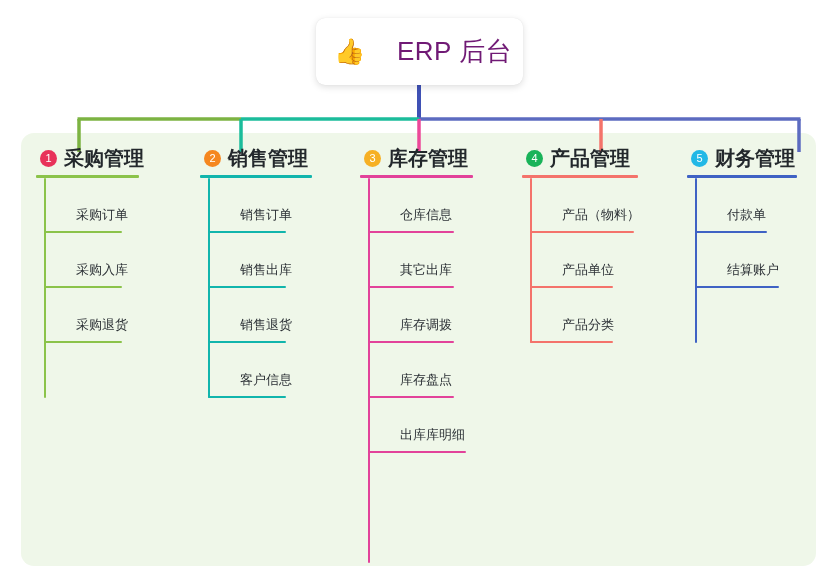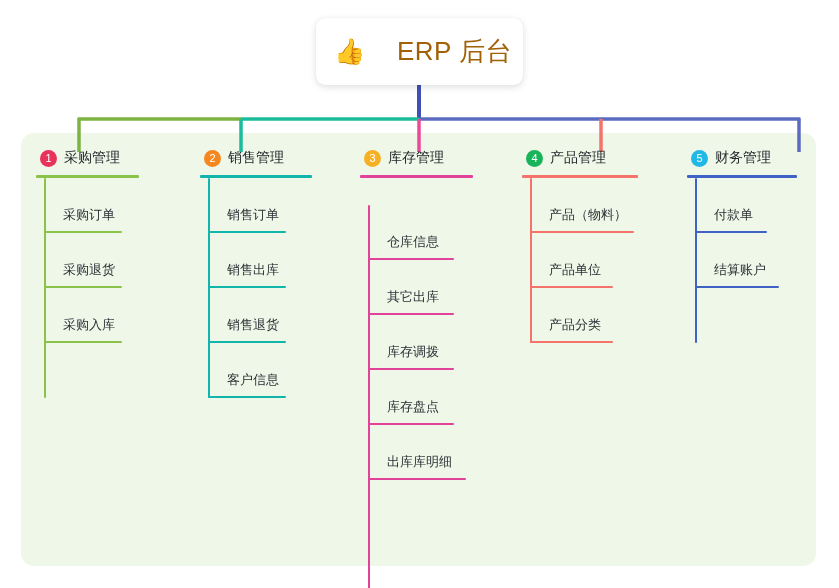--- a/index.html
+++ b/index.html
@@ -40,21 +40,21 @@
     gap: 11px;
     transform: translateX(4px);
   }
   .title-emoji {
     font-size: 25px;
     line-height: 1;
     display: inline-block;
   }
   .title-text {
     font-size: 26px;
-    color: #a16207;
+    color: #701a75;
     letter-spacing: 0.5px;
     white-space: nowrap;
     margin-left: 20px;
   }
 
   
   #wires { position: absolute; left: 0; top: 0; width: 839px; height: 588px; z-index: 3; }
 
   
   #panel {
@@ -86,23 +86,24 @@
     height: 17px;
     border-radius: 50%;
     color: #ffffff;
     font-size: 11px;
     line-height: 17px;
     text-align: center;
     font-weight: normal;
     flex: none;
   }
   .col-title {
-    font-size: 14px;
+    font-size: 20px;
     color: #23282c;
     white-space: nowrap;
+    font-weight: bold;
   }
   .head-rule {
     height: 3px;
     margin-top: 6px;
     border-radius: 1px;
   }
   .items {
     position: relative;
     margin-top: 0px;
     padding-left: 0px;
@@ -114,21 +115,21 @@
     width: 2px;
     border-radius: 1px;
   }
   .item {
     position: relative;
     height: 55px;
     box-sizing: border-box;
   }
   .item-label {
     position: absolute;
-    left: 27px;
+    left: 40px;
     bottom: 9px;
     font-size: 13px;
     color: #2c3136;
     white-space: nowrap;
   }
   .item-rule {
     position: absolute;
     left: 8px;
     bottom: 0;
     height: 2px;
@@ -168,25 +169,25 @@
           <span class="col-title">采购管理</span>
         </div>
         <div class="head-rule" style="background: rgb(139, 195, 74); width: 103px;"></div>
         <div class="items" style="height: 220px;">
           <div class="spine" style="background: rgb(139, 195, 74); height: 220px;"></div>
           <div class="item">
             <span class="item-label">采购订单</span>
             <div class="item-rule" style="background: rgb(139, 195, 74); width: 78px;"></div>
           </div>
           <div class="item">
+            <span class="item-label">采购入库</span>
+            <div class="item-rule" style="background: rgb(139, 195, 74); width: 78px;"></div>
+          </div>
+          <div class="item">
             <span class="item-label">采购退货</span>
-            <div class="item-rule" style="background: rgb(139, 195, 74); width: 78px;"></div>
-          </div>
-          <div class="item">
-            <span class="item-label">采购入库</span>
             <div class="item-rule" style="background: rgb(139, 195, 74); width: 78px;"></div>
           </div>
         </div>
       </div>
       <div class="column" style="left: 200px;">
         <div class="col-head">
           <span class="badge" style="background: rgb(245, 135, 31);">2</span>
           <span class="col-title">销售管理</span>
         </div>
         <div class="head-rule" style="background: rgb(17, 181, 172); width: 112px;"></div>
@@ -209,21 +210,21 @@
             <div class="item-rule" style="background: rgb(17, 181, 172); width: 78px;"></div>
           </div>
         </div>
       </div>
       <div class="column" style="left: 360px;">
         <div class="col-head">
           <span class="badge" style="background: rgb(246, 176, 36);">3</span>
           <span class="col-title">库存管理</span>
         </div>
         <div class="head-rule" style="background: rgb(226, 66, 154); width: 113px;"></div>
-        <div class="items" style="height: 274px; margin-top: 27px;">
+        <div class="items" style="height: 274px;">
           <div class="spine" style="background: rgb(226, 66, 154); height: 385px;"></div>
           <div class="item">
             <span class="item-label">仓库信息</span>
             <div class="item-rule" style="background: rgb(226, 66, 154); width: 86px;"></div>
           </div>
           <div class="item">
             <span class="item-label">其它出库</span>
             <div class="item-rule" style="background: rgb(226, 66, 154); width: 86px;"></div>
           </div>
           <div class="item">

